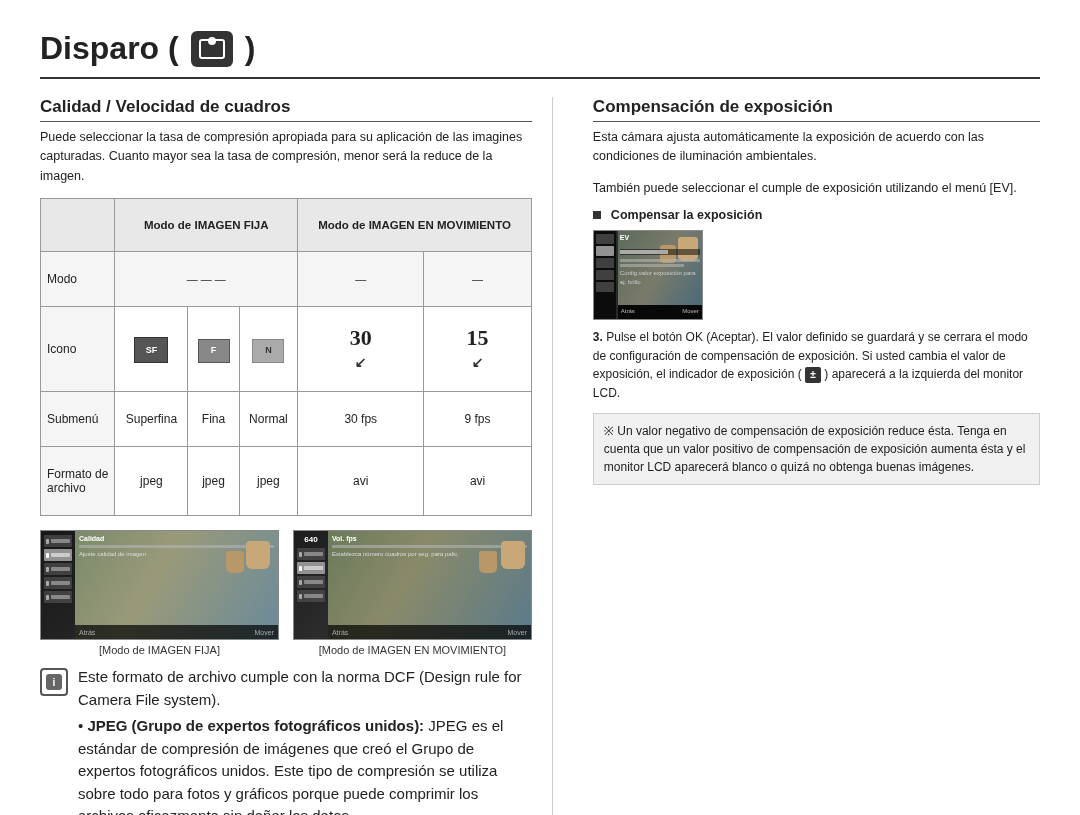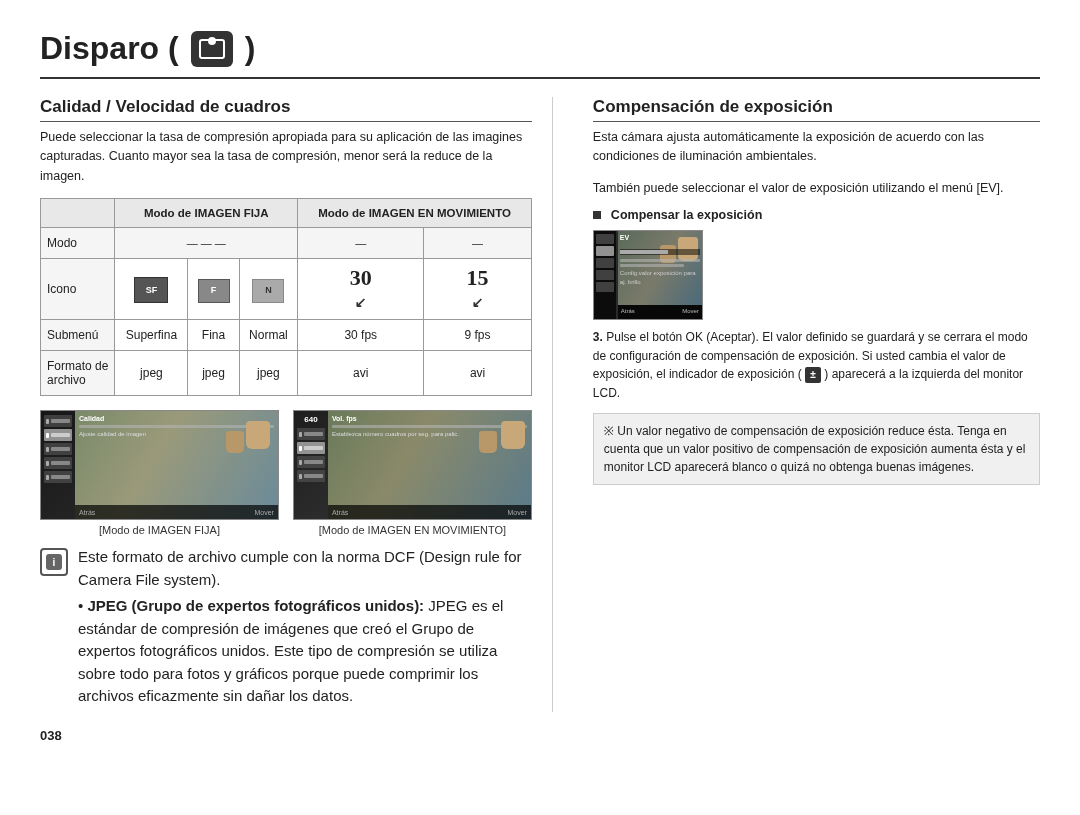--- a/index.html
+++ b/index.html
@@ -87,21 +87,21 @@
 
     
     .mode-table {
       width: 100%;
       border-collapse: collapse;
       font-size: 12px;
       margin-bottom: 14px;
     }
     .mode-table th, .mode-table td {
       border: 1px solid #999;
-      padding: 8px 6px;
+      padding: 20px 6px;
       text-align: center;
       vertical-align: middle;
     }
     .mode-table th {
       background: #e8e8e8;
       font-weight: bold;
       font-size: 11.5px;
     }
     .mode-table .row-label {
       text-align: left;
@@ -633,21 +633,21 @@
           <span class="bold-text">JPEG (Grupo de expertos fotográficos unidos):</span>
           <span>JPEG es el estándar de compresión de imágenes que creó el Grupo de expertos fotográficos unidos. Este tipo de compresión se utiliza sobre todo para fotos y gráficos porque puede comprimir los archivos eficazmente sin dañar los datos.</span>
         </div>
       </div>
     </div>
   </div>
 
   <div class="right-col">
     <div class="section-title">Compensación de exposición</div>
     <p class="right-intro">Esta cámara ajusta automáticamente la exposición de acuerdo con las condiciones de iluminación ambientales.</p>
-    <p class="right-intro" style="margin-bottom:10px;">También puede seleccionar el valor de exposición utilizando el menú [EV].</p>
+    <p class="right-intro" style="margin-bottom:10px;">También puede seleccionar el cumple de exposición utilizando el menú [EV].</p>
 
     <div class="compensar-line">
       <span class="square-bullet"></span>
       <span>Compensar la exposición</span>
     </div>
 
     <div class="compensation-steps">
 
       <div class="step-with-image">
         <div class="step-image">

